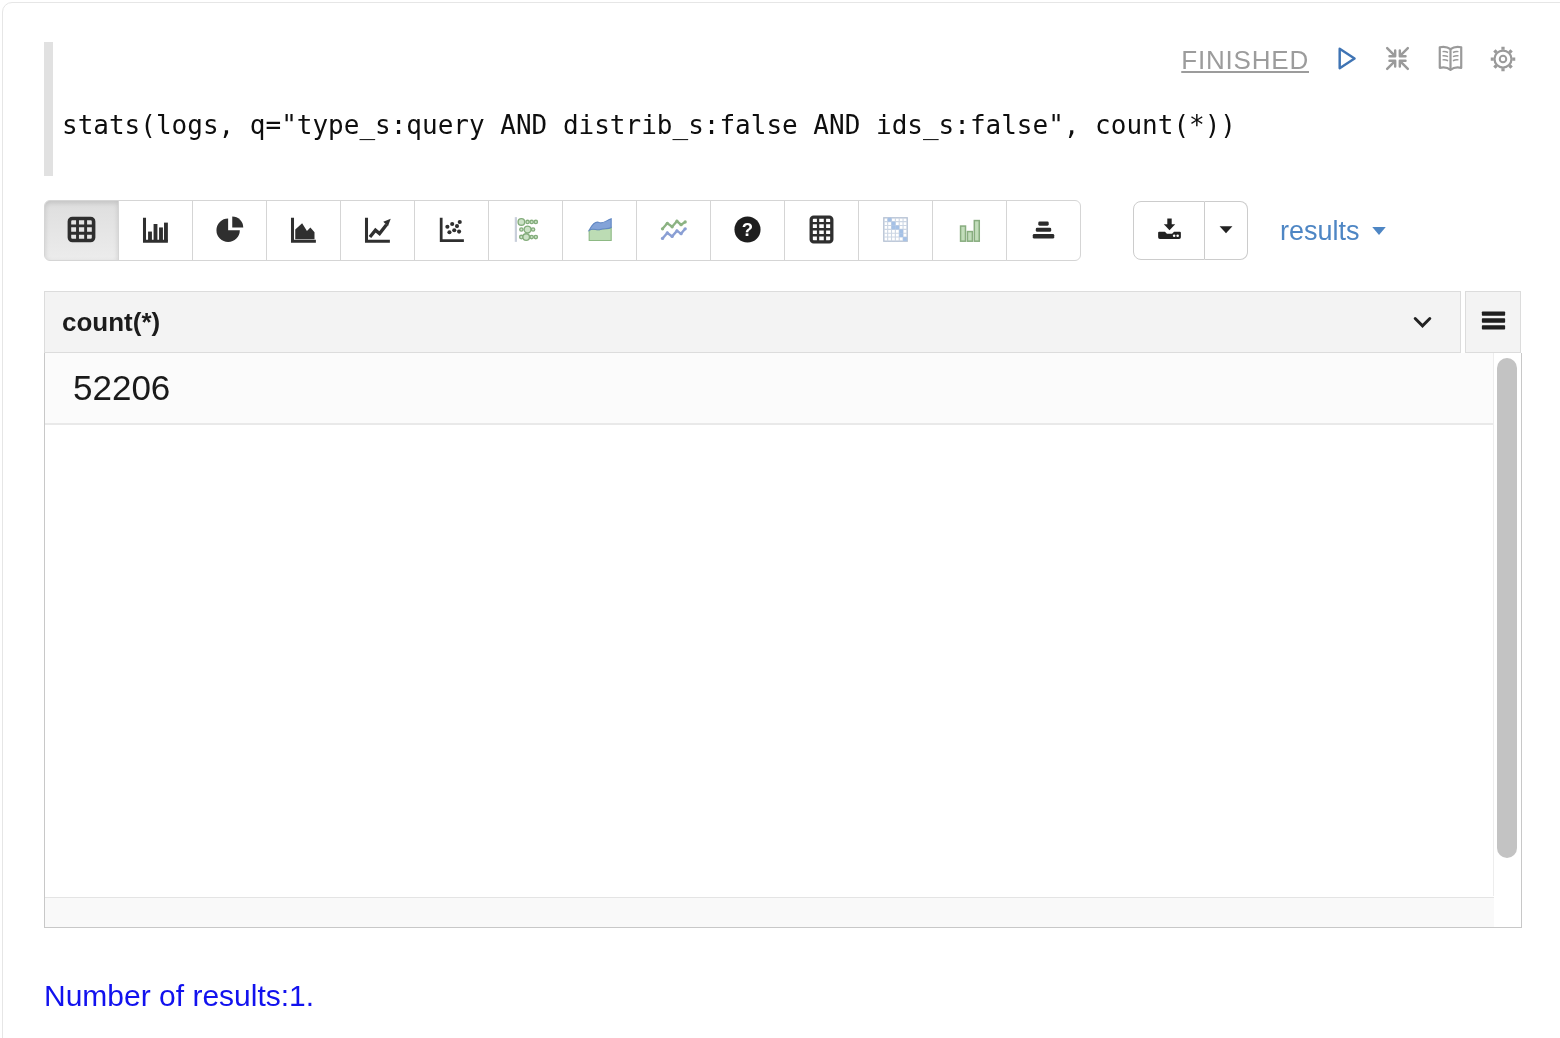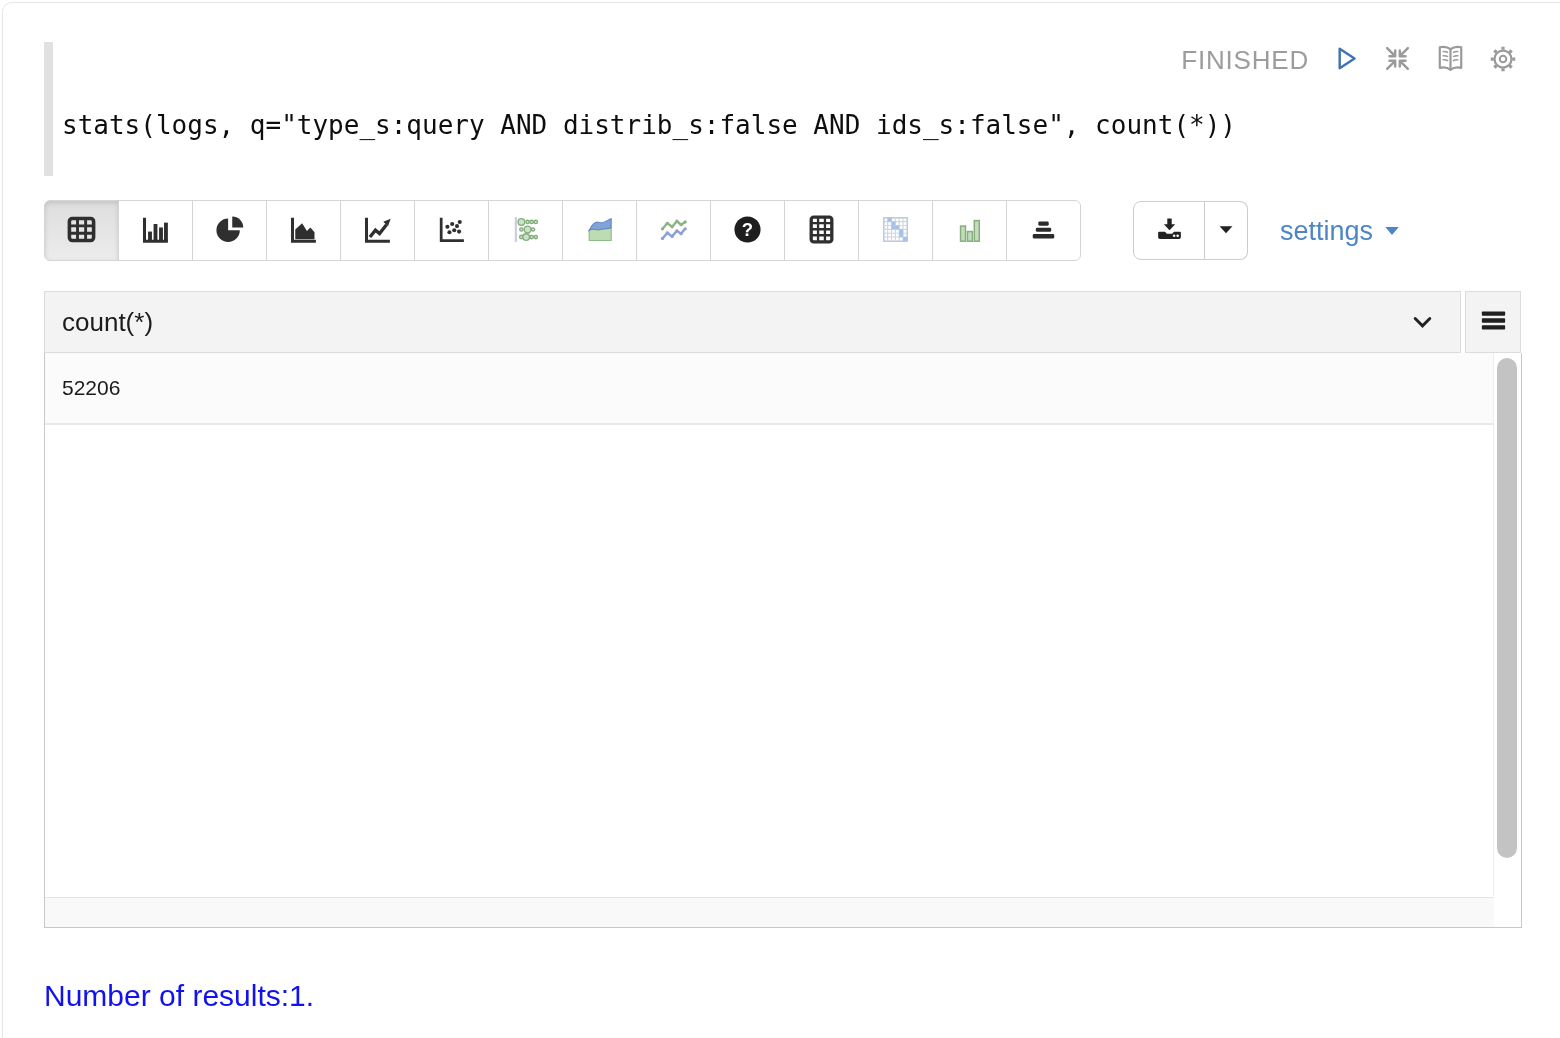--- a/index.html
+++ b/index.html
@@ -10,21 +10,21 @@
            border:1px solid #e6e6e6; border-radius:10px; pointer-events:none; }
 
   
   .code-gutter { position:absolute; left:44px; top:42px; width:9px; height:134px; background:#e1e1e1; }
   .code-line { position:absolute; left:62px; top:110px;
                font-family:"DejaVu Sans Mono", monospace; font-size:26px; color:#0e0e0e; white-space:pre; }
 
   
   .status-bar { position:absolute; top:42px; right:42px; height:36px;
                 display:flex; align-items:center; gap:21px; }
-  .status-text { font-size:26px; color:var(--status-gray,#9c9c9c); letter-spacing:0.8px; }
+  .status-text { font-size:26px; color:var(--status-gray,#9c9c9c); letter-spacing:0.8px;text-decoration:underline; }
   .ctrl-btn { display:flex; align-items:center; justify-content:center; cursor:pointer; background:none; border:none; }
 
   
   .chart-toolbar { position:absolute; left:44px; top:200px; height:61px; display:flex; }
   .chart-btn { width:75px; height:61px; background:#fff; border:1px solid #d5d5d5;
                margin-left:-1px; display:flex; align-items:center; justify-content:center; cursor:pointer; padding:0; }
   .chart-btn:first-child { margin-left:0; border-radius:6px 0 0 6px; }
   .chart-btn:last-child { border-radius:0 6px 6px 0; }
   .chart-btn.active { background:linear-gradient(#dedede,#ececec); box-shadow:inset 0 2px 5px rgba(0,0,0,.13); }
   .chart-btn svg { width:33px; height:33px; }
@@ -36,32 +36,32 @@
             border-radius:0 8px 8px 0; display:flex; align-items:center; justify-content:center; cursor:pointer; }
 
   .settings-link { position:absolute; left:1280px; top:211px; height:40px;
                    display:flex; align-items:center; gap:10px; cursor:pointer; text-decoration:none; }
   .settings-link span { font-size:27px; color:var(--link-blue,#4e86c4); }
 
   
   .tbl-header-cell { position:absolute; left:44px; top:291px; width:1417px; height:62px;
                      background:var(--header-bg,#f3f3f3); border:1px solid var(--border-gray,#dcdcdc);
                      display:flex; align-items:center; padding-left:17px; cursor:pointer; }
-  .tbl-header-cell .hdr-label { font-size:26px; font-weight:normal; color:#1c1c1c; }
+  .tbl-header-cell .hdr-label { font-size:26px; font-weight:bold; color:#1c1c1c; }
   .tbl-header-cell .hdr-chevron { position:absolute; right:24px; top:17px; }
 
   .tbl-menu-box { position:absolute; left:1465px; top:291px; width:56px; height:62px;
                   background:var(--header-bg,#f3f3f3); border:1px solid var(--border-gray,#dcdcdc);
                   display:flex; align-items:center; justify-content:center; cursor:pointer; }
 
   .tbl-body { position:absolute; left:44px; top:353px; width:1478px; height:575px;
               background:#fff; border:1px solid #c8c8c8; border-top:none; }
   .tbl-row { position:absolute; left:0; top:0; width:1449px; height:72px; background:#fbfbfb;
              border-bottom:2px solid #e9e9e9; display:flex; align-items:center; padding-left:17px; }
-  .tbl-row .cell { font-size:21px; color:#1a1a1a; }
+  .tbl-row .cell { font-size:35px; color:#1a1a1a;margin-left:11px; }
 
   .vscroll-track { position:absolute; top:0; right:1px; width:27px; height:543px;
                    border-left:1px solid #ededed; background:#fff; }
   .vscroll-thumb { position:absolute; top:5px; left:3px; width:20px; height:500px;
                    background:#c3c3c3; border-radius:10px; cursor:grab; }
   .hscroll-strip { position:absolute; left:0; bottom:0; width:1449px; height:30px;
                    background:#f9f9f9; border-top:1px solid #e4e4e4; }
 
   .results-footer { position:absolute; left:44px; top:979px; font-size:30px;
                     color:var(--results-blue,#1212ee); }
@@ -270,21 +270,21 @@
         </svg></span>
   </button>
   <button class="dl-caret-btn">
     <span><svg viewBox="0 0 24 24" width="22" height="22">
           <polygon points="5,9 19,9 12,16.5" fill="#222"></polygon>
         </svg></span>
   </button>
 </div>
 
 <a class="settings-link">
-  <span>settings</span>
+  <span>results</span>
   <span><svg viewBox="0 0 16 16" width="18" height="18">
         <polygon points="2,4.5 14,4.5 8,11.5" fill="#4e86c4"></polygon>
       </svg></span>
 </a>
 
 <div class="tbl-header-cell">
   <span class="hdr-label">count(*)</span>
   <span class="hdr-chevron"><svg viewBox="0 0 24 24" width="27" height="27">
         <path d="M5.5 8.5 L12 15 L18.5 8.5" stroke="#222" stroke-width="2.6" fill="none" stroke-linecap="round"></path>
       </svg></span>

